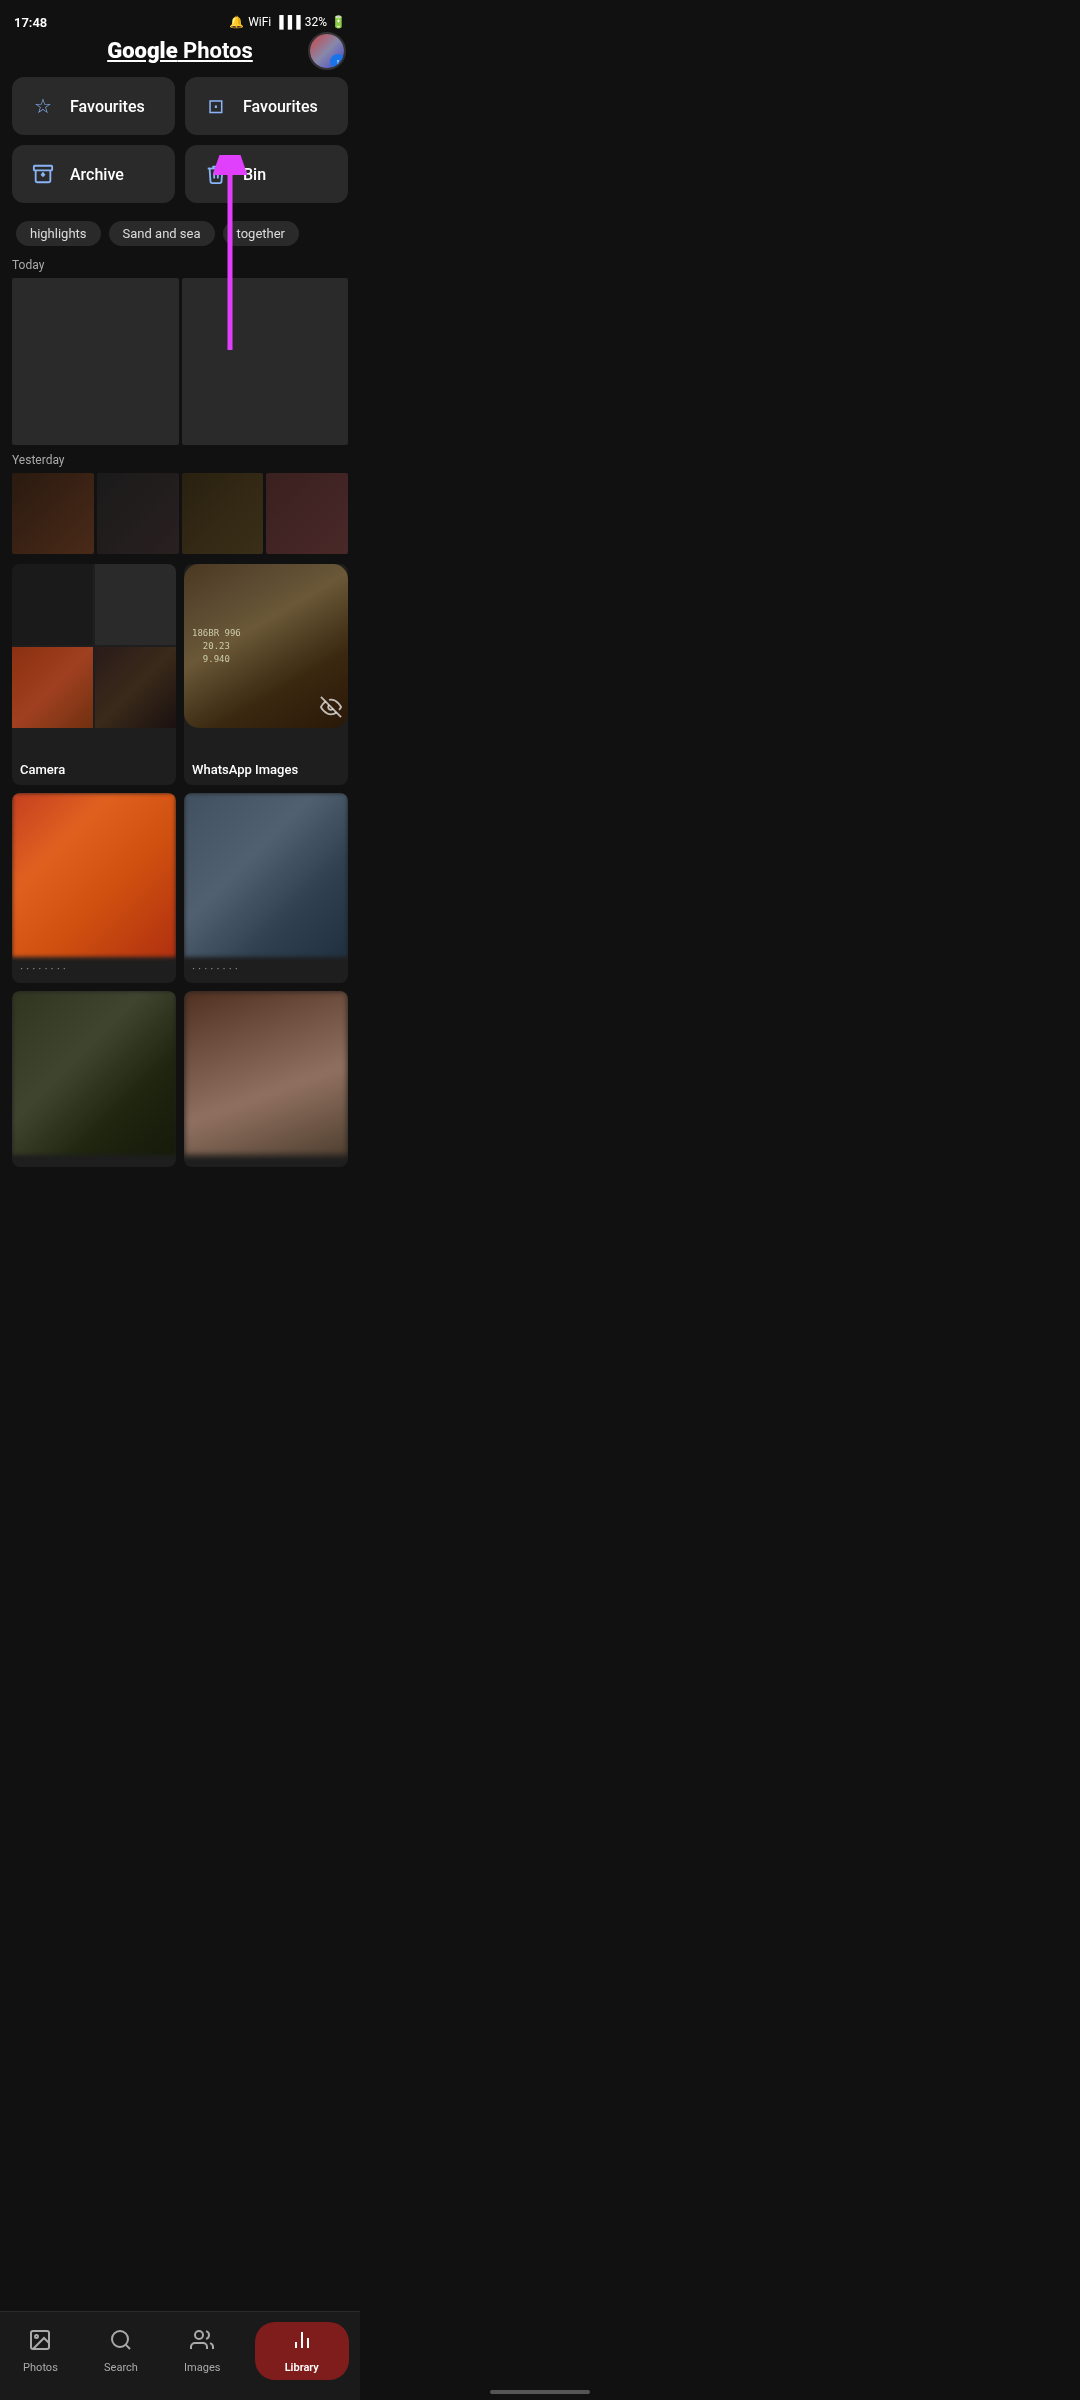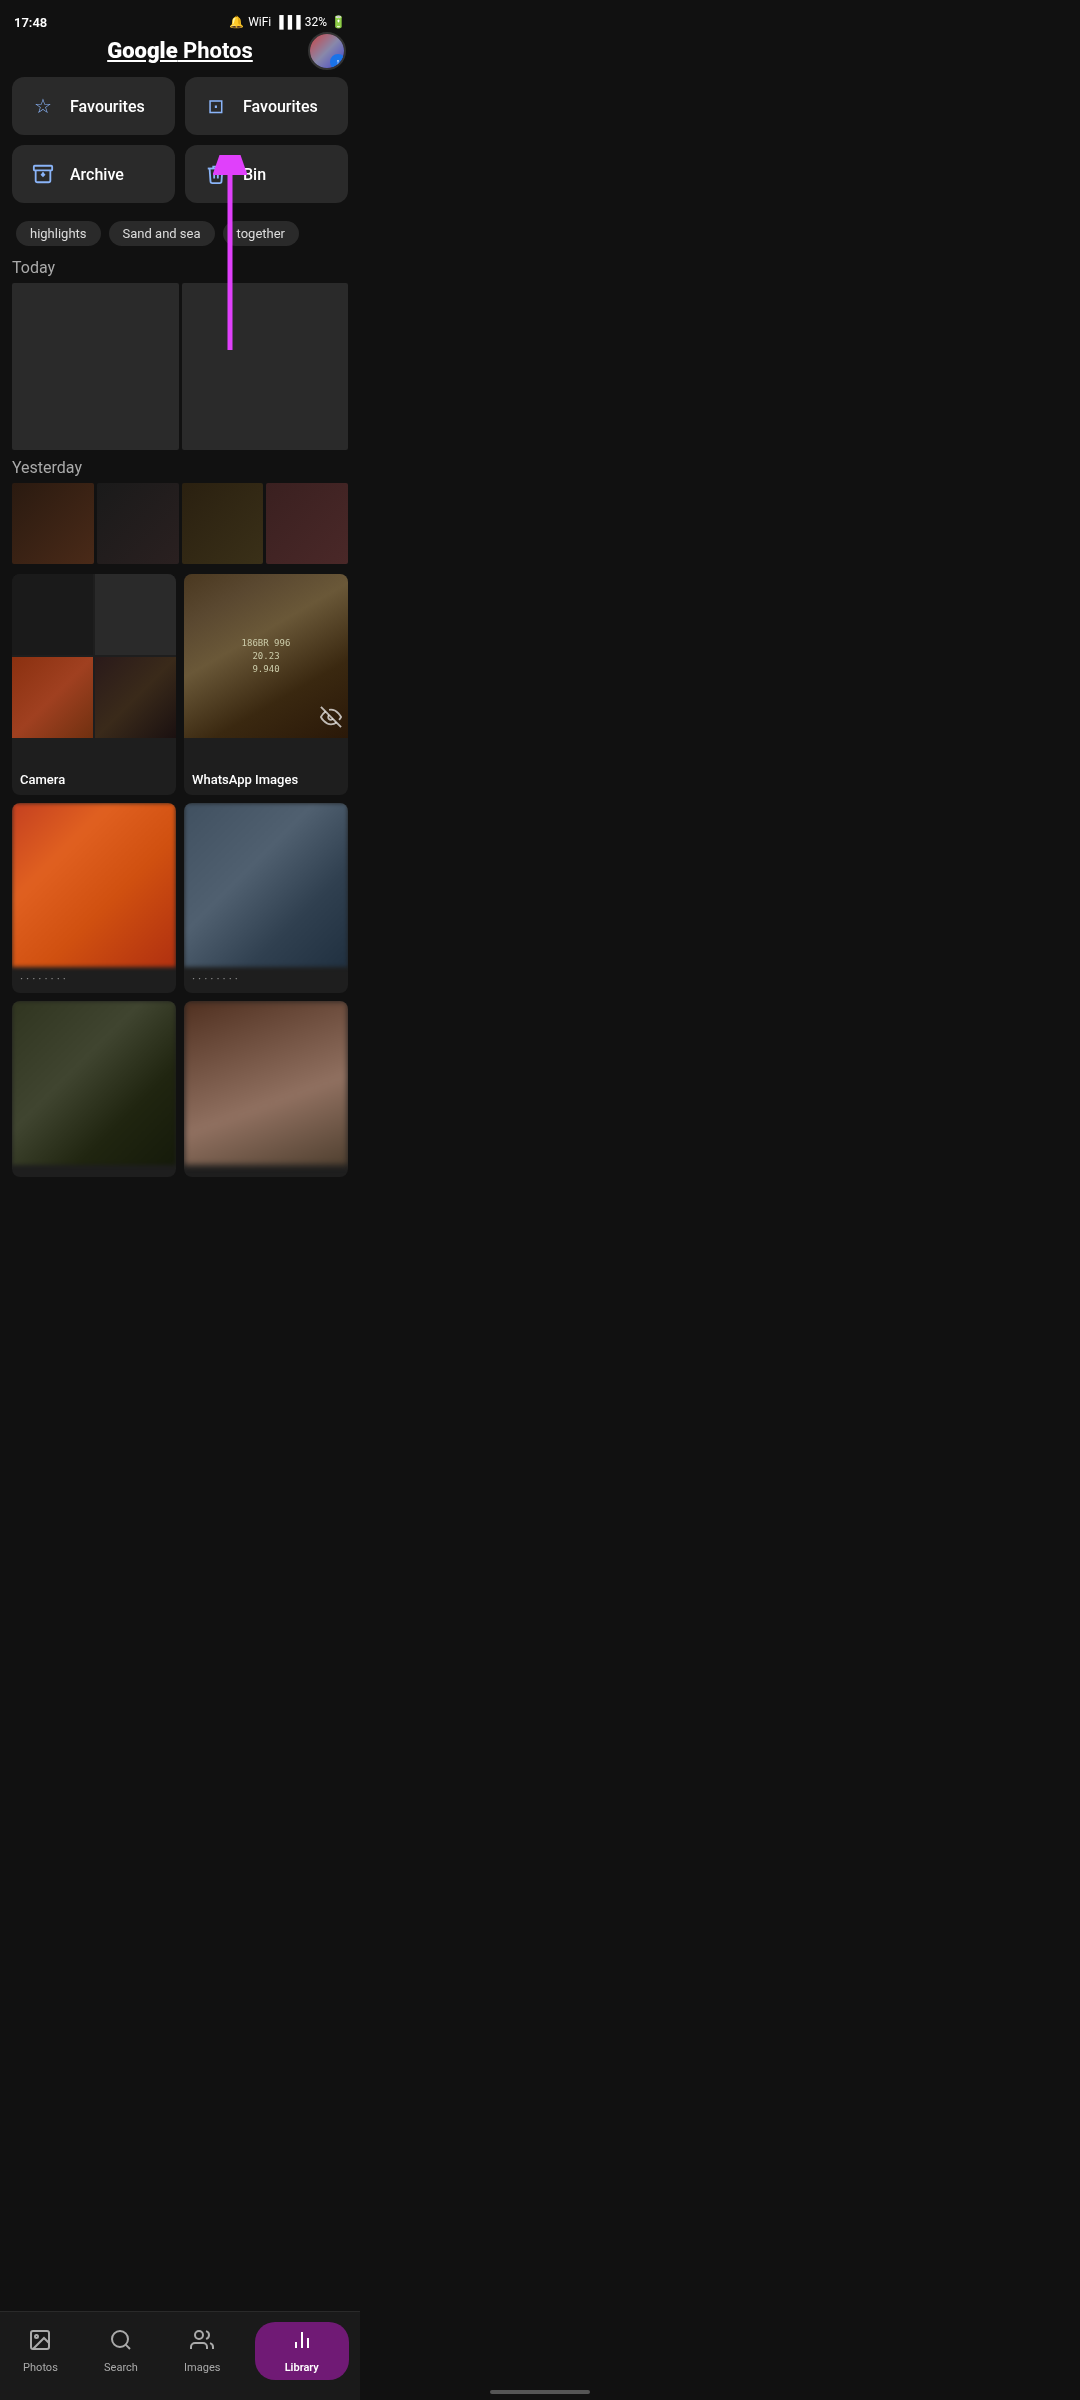--- a/index.html
+++ b/index.html
@@ -128,21 +128,21 @@
       white-space: nowrap;
       cursor: pointer;
     }
 
     
     .timeline {
       padding: 0 12px;
     }
 
     .timeline-label {
-      font-size: 16px;
+      font-size: 12px;
       color: #aaa;
       margin: 8px 0 6px 0;
     }
 
     .photo-grid-today {
       display: grid;
       grid-template-columns: 1fr 1fr;
       gap: 3px;
       margin-bottom: 3px;
     }
@@ -203,21 +203,21 @@
       display: flex;
       flex-direction: column;
       align-items: center;
       gap: 4px;
       cursor: pointer;
       padding: 4px 12px;
       border-radius: 20px;
     }
 
     .nav-item.active {
-      background: #701a75;
+      background: #7f1d1d;
       padding: 6px 30px;
       align-items: center;
     }
 
     .nav-icon {
       font-size: 22px;
       color: #aaa;
     }
 
     .nav-item.active .nav-icon {
@@ -314,21 +314,22 @@
       position: relative;
       overflow: hidden;
     }
 
     .wa-bg {
       width: 100%;
       height: 100%;
       background: linear-gradient(150deg, #4a3820 0%, #5a4830 20%, #6a5838 40%, #3a2810 70%, #2a1808 100%);
       display: flex;
       align-items: center;
-      justify-content: center;
+      justify-content: flex-start;
+      border-radius: 15px;
     }
 
     .wa-text-overlay {
       text-align: center;
       font-size: 9px;
       color: #cca;
       line-height: 1.4;
       padding: 8px;
       font-family: monospace;
     }

